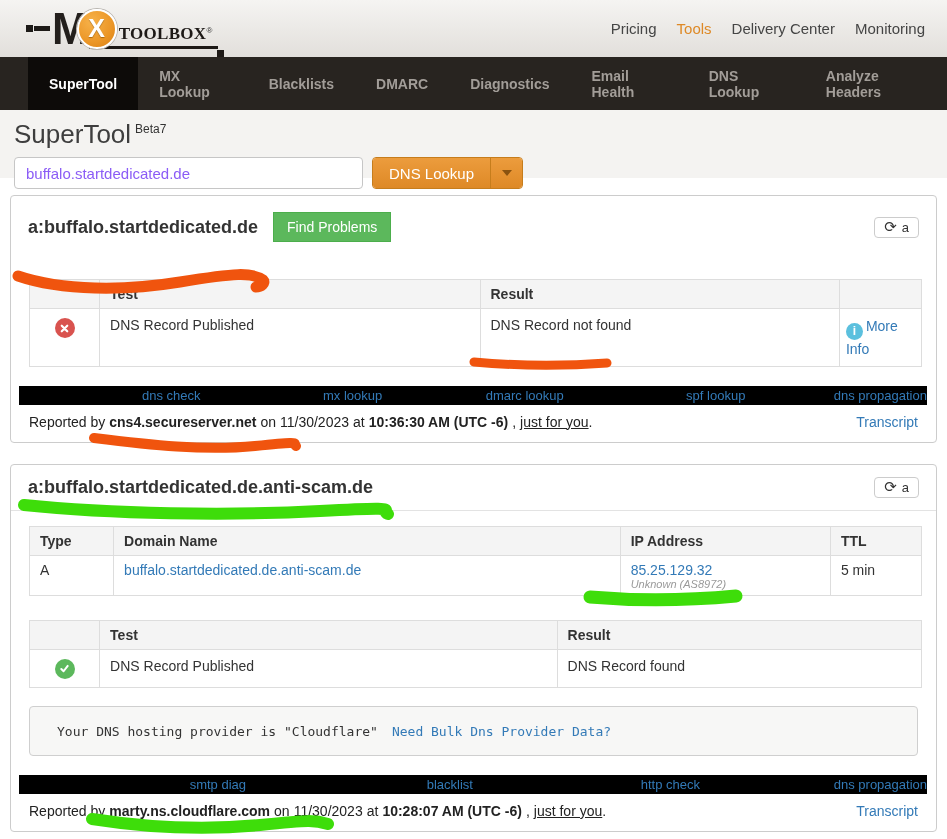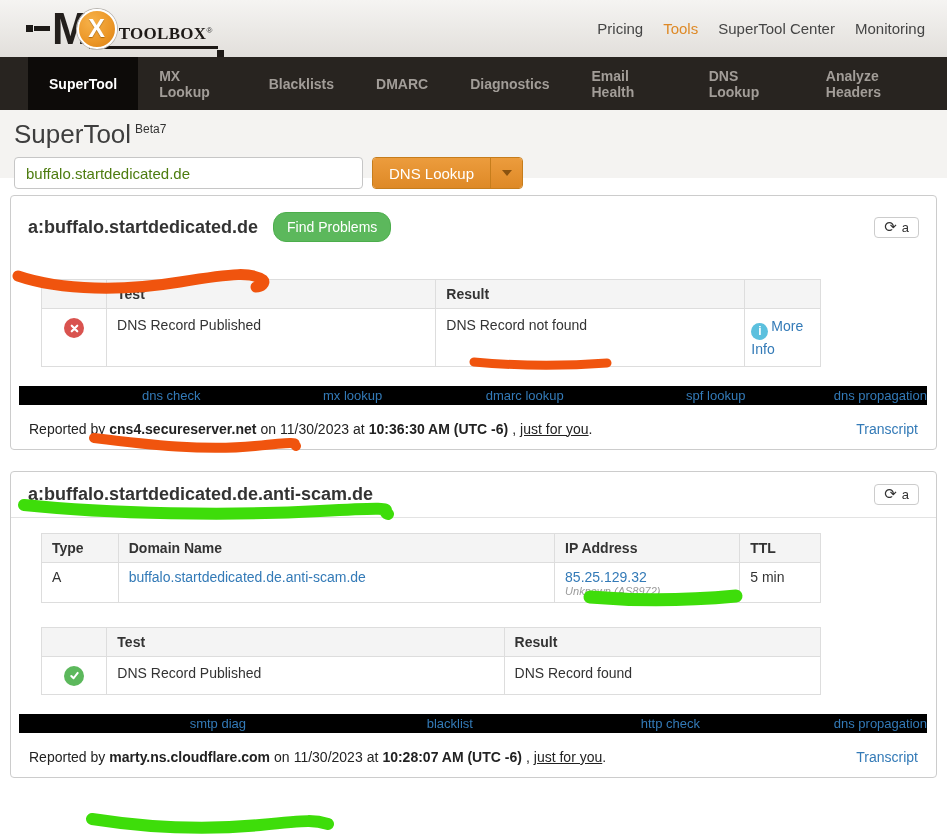--- a/index.html
+++ b/index.html
@@ -38,61 +38,61 @@
   .nav{height:53px;background:var(--nav-bg);display:flex;align-items:stretch;padding-left:28px;}
   .nav-item{display:flex;align-items:center;padding:0 21px;font-weight:bold;font-size:14px;
     color:#a29d98;cursor:pointer;}
   .nav-item.active{background:var(--nav-active-bg);color:#fff;}
   
   .tool{height:68px;background:#f4f3f1;padding:9px 0 0 14px;}
   .tool-title{font-size:26px;color:#3e3e3e;}
   .tool-beta{font-size:12px;color:#333;vertical-align:super;margin-left:4px;}
   .search-row{margin-top:7px;display:flex;align-items:center;}
   .search-input{width:349px;height:32px;border:1px solid #c6c6c6;border-radius:4px;
-    padding:0 11px;font-size:15px;color:#4d7c0f;font-family:"Liberation Sans",sans-serif;background:#fff;}
+    padding:0 11px;font-size:15px;color:#8b5cf6;font-family:"Liberation Sans",sans-serif;background:#fff;}
   .lookup-group{display:flex;margin-left:9px;height:32px;border-radius:4px;overflow:hidden;
     border:1px solid #c67d1c;}
   .lookup-main{background:linear-gradient(#ec9c3d,var(--accent-orange));color:#fff;font-size:15px;
     border:none;padding:0 16px;cursor:pointer;font-family:"Liberation Sans",sans-serif;}
   .lookup-caret{width:32px;background:linear-gradient(#ec9c3d,var(--accent-orange));
     border:none;border-left:1px solid #c67d1c;display:flex;align-items:center;justify-content:center;cursor:pointer;}
   .caret-glyph{width:0;height:0;border:5px solid transparent;border-top:6px solid #8a5310;margin-top:5px;}
   
   .card{margin:0 10px;background:#fff;border:1px solid #ccc;border-radius:4px;padding:0 17px 8px;}
   .card1{margin-top:17px;margin-bottom:21px;}
   .card-head{display:flex;align-items:center;padding-top:16px;}
   .card-title{font-size:18px;font-weight:bold;color:#333;}
   .find-problems{margin-left:15px;background:var(--success-green);border:1px solid #4cae4c;
-    color:#fff;font-size:14px;padding:6px 13px;border-radius:13px;cursor:pointer;
+    color:#fff;font-size:14px;padding:6px 13px;border-radius:0;cursor:pointer;
     font-family:"Liberation Sans",sans-serif;}
   .refresh-btn{margin-left:auto;border:1px solid #ccc;border-radius:4px;background:#fff;
     padding:2px 9px;font-size:13px;color:#333;display:flex;align-items:center;gap:5px;cursor:pointer;
     font-family:"Liberation Sans",sans-serif;}
   .refresh-glyph{font-family:"DejaVu Sans",sans-serif;font-size:15px;line-height:15px;color:#333;}
   .head-divider{border:none;border-top:1px solid #e3e3e3;margin:12px -17px 0;}
   table{border-collapse:collapse;width:100%;}
-  .tbl{margin:0 13px;width:780px;}
+  .tbl{margin:0 1px;width:893px;}
   .tbl th,.tbl td{border:1px solid #ddd;text-align:left;font-size:14px;color:#333;}
   .tbl th{background:#f4f4f4;padding:6px 10px;font-weight:bold;height:29px;}
   .tbl td{padding:8px 10px;vertical-align:top;}
   .tbl-tests1{margin-top:37px;}
   .tbl-tests1 td{height:52px;}
   .icon-cell{text-align:center !important;}
   .status-icon{display:inline-flex;width:20px;height:20px;border-radius:50%;
     align-items:center;justify-content:center;margin-top:1px;}
   .status-error{background:var(--error-red);}
   .status-ok{background:var(--success-green);}
   .moreinfo{color:var(--link-blue);line-height:18px;text-decoration:none;display:block;}
   .info-icon{display:inline-flex;width:17px;height:17px;border-radius:50%;background:var(--info-blue);
     color:#fff;font-size:12px;font-weight:bold;align-items:center;justify-content:center;
     vertical-align:-4px;margin-right:3px;}
   a.plain-link{color:var(--link-blue);text-decoration:none;cursor:pointer;}
   .links-bar{margin:19px -8px 0 -9px;background:#000000;display:flex;padding:2px 0;text-align:right;}
   .links-bar a{flex:1;font-size:13px;color:var(--link-blue);text-decoration:none;padding-left:19px;cursor:pointer;}
-  .reported{display:flex;align-items:flex-start;margin-top:14px;font-size:14px;color:#222;padding:2px 1px 4px;}
+  .reported{display:flex;align-items:flex-start;margin-top:7px;font-size:14px;color:#222;padding:2px 1px 4px;}
   .reported .sp{margin-right:4px;}
   .reported b{margin-right:4px;}
   .jfy{color:#222;text-decoration:underline;cursor:pointer;}
   .transcript{margin-left:auto;color:var(--link-blue);text-decoration:none;cursor:pointer;}
   
   .tbl-rec{margin-top:15px;}
   .tbl-rec td{padding:6px 10px 4px;}
   .asn{font-size:11px;color:#9a9a9a;line-height:13px;font-style:italic;}
   .tbl-tests2{margin-top:24px;}
   .tbl-tests2 td{height:31px;}
@@ -117,21 +117,21 @@
     </span>
     <span class="brand-right">
       <span class="brand-toolbox">TOOLBOX</span><span class="brand-reg">®</span>
       <span class="brand-underline"></span>
       <span class="brand-enddot"></span>
     </span>
   </div>
   <div class="top-menu">
     <span class="top-menu-item">Pricing</span>
     <span class="top-menu-item active">Tools</span>
-    <span class="top-menu-item">SuperTool Center</span>
+    <span class="top-menu-item">Delivery Center</span>
     <span class="top-menu-item">Monitoring</span>
   </div>
 </div>
 
 <div class="nav">
   <span class="nav-item active">SuperTool</span>
   <span class="nav-item">MX Lookup</span>
   <span class="nav-item">Blacklists</span>
   <span class="nav-item">DMARC</span>
   <span class="nav-item">Diagnostics</span>
@@ -265,20 +265,23 @@
           <svg width="11" height="11" viewBox="0 0 12 12">
                 <path d="M2.5 6.5 L5 9 L9.5 3.2" stroke="#fff" stroke-width="2.2" fill="none" stroke-linecap="round" stroke-linejoin="round"></path>
               </svg>
         </span>
       </td>
       <td>DNS Record Published</td>
       <td>DNS Record found</td>
     </tr>
   </tbody>
     </table>
+  <div class="provider-box">
+    <span>Your DNS hosting provider is "Cloudflare"</span><a>Need Bulk Dns Provider Data?</a>
+  </div>
   <div class="links-bar">
     <a>smtp diag</a>
     <a>blacklist</a>
     <a>http check</a>
     <a>dns propagation</a>
   </div>
   <div class="reported">
     <span class="sp">Reported by</span>
     <b>marty.ns.cloudflare.com</b>
     <span class="sp">on</span>

